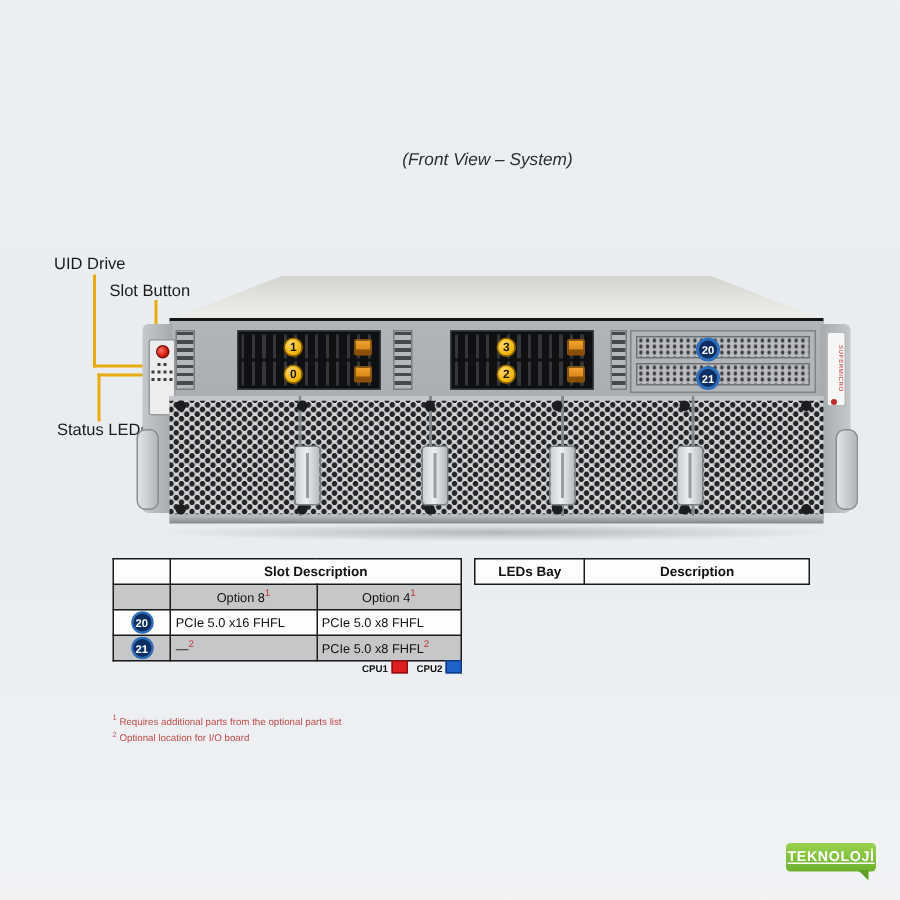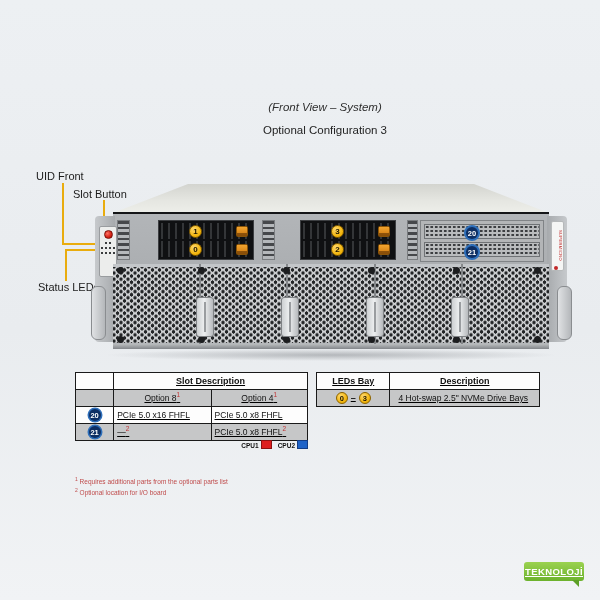--- a/index.html
+++ b/index.html
@@ -102,21 +102,21 @@
   .sx1{left:117px;} .sx2{left:198px;} .sx3{left:283px;} .sx4{left:368px;} .sx5{left:453px;} .sx6{left:534px;}
   .fan-handle{top:297px;width:18px;height:40px;border:1px solid #7f8285;border-radius:3px;
     background:linear-gradient(90deg,#cdd0d2,#edeff0 45%,#b7babd);box-sizing:border-box;}
   .fan-handle::after{content:"";position:absolute;left:7px;top:4px;width:2px;height:30px;background:#9a9da0;}
   .hx1{left:196px;} .hx2{left:281px;} .hx3{left:366px;} .hx4{left:451px;}
   .face-lip{left:113px;top:344px;width:436px;height:5px;background:linear-gradient(180deg,#b9bcbe,#83868a);}
   .shadow{left:103px;top:349px;width:456px;height:12px;
     background:radial-gradient(ellipse at center,rgba(40,45,50,.28) 0%,rgba(40,45,50,0) 70%);}
 
   
-  table{border-collapse:collapse;font-family:"Liberation Sans",sans-serif;text-decoration:underline;}
+  table{border-collapse:collapse;font-family:"Liberation Sans",sans-serif;}
   .slot-table{left:75px;top:372px;width:233px;}
   .drive-table{left:316px;top:372px;width:224px;}
   td,th{border:1px solid #1a1a1a;font-size:8.5px;color:#111;padding:0 3px;height:16px;}
   th{font-size:9px;}
   .c{text-align:center;}
   .gray{background:#c6c7c8;}
   .white{background:#fdfdfd;}
   .sup-red{color:#c03434;font-size:6.5px;vertical-align:super;line-height:0;}
   .cell-circle{display:inline-flex;width:12px;height:12px;border-radius:50%;background:#0d2e63;
     box-shadow:0 0 0 1.5px #2e6fba;color:#fff;font-size:7.5px;font-weight:bold;
@@ -145,23 +145,22 @@
     font-size:9.5px;font-weight:bold;color:#fff;letter-spacing:.4px;text-decoration:underline;}
   .gtm-tail{position:absolute;left:126px;top:32px;width:0;height:0;
     border-top:7px solid #5da026;border-left:7px solid transparent;}
 </style>
 </head>
 <body>
 
 <div class="stage">
 
   <div class="abs subtitle">(Front View – System)</div>
-  <div class="abs title">Optional Configuration 3</div>
-
-  <div class="abs callout-label lbl-uid">UID Front</div>
+
+  <div class="abs callout-label lbl-uid">UID Drive</div>
   <div class="abs callout-label lbl-power">Slot Button</div>
   <div class="abs callout-label lbl-status">Status LEDs</div>
 
   <div class="abs cline uid-v"></div>
   <div class="abs cline uid-h"></div>
   <div class="abs cline pwr-v"></div>
   <div class="abs cline st-h"></div>
   <div class="abs cline st-v"></div>
 
   <div class="abs lid"></div>
@@ -281,24 +280,20 @@
   <div class="abs legend">
     <span>CPU1</span><span class="swatch sw-red"></span><span>CPU2</span><span class="swatch sw-blue"></span>
   </div>
 
   <table class="abs drive-table">
     <tbody>
         <tr>
       <th class="white c" style="width:70px;">LEDs Bay</th>
       <th class="white c" style="width:150px;">Description</th>
     </tr>
-    <tr>
-      <td class="gray c"><span class="bay-chip">0</span><span class="bay-range-dash">–</span><span class="bay-chip">3</span></td>
-      <td class="gray" style="padding-left:8px;">4 Hot-swap 2.5" NVMe Drive Bays</td>
-    </tr>
   </tbody>
     </table>
 
   <div class="abs footnotes">
     <div><sup>1</sup><span> Requires additional parts from the optional parts list</span></div>
     <div><sup>2</sup><span> Optional location for I/O board</span></div>
   </div>
 
   <div class="abs gtm">
     <div class="gtm-tag">TEKNOLOJİ</div>

